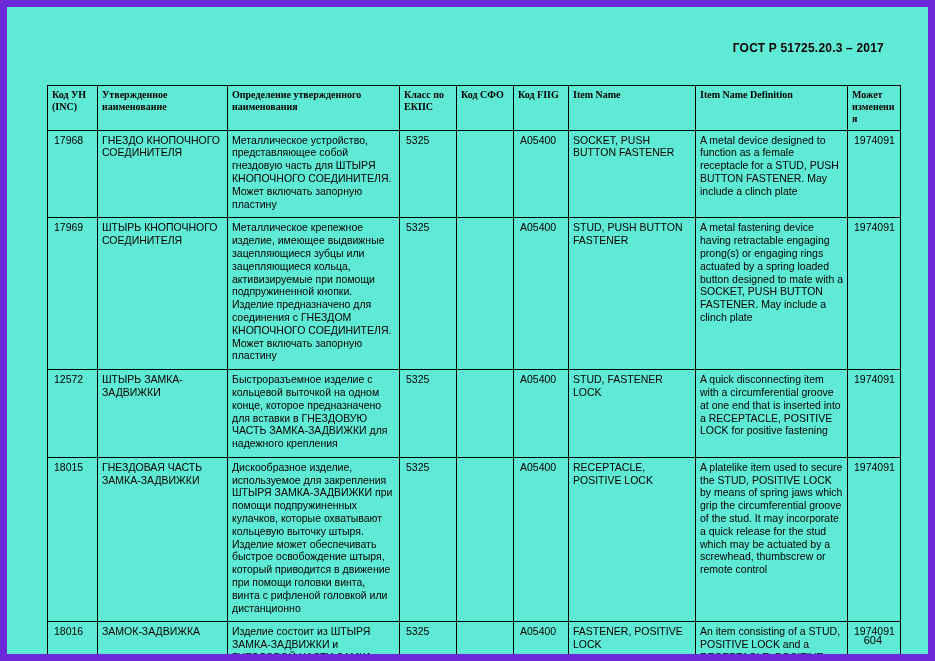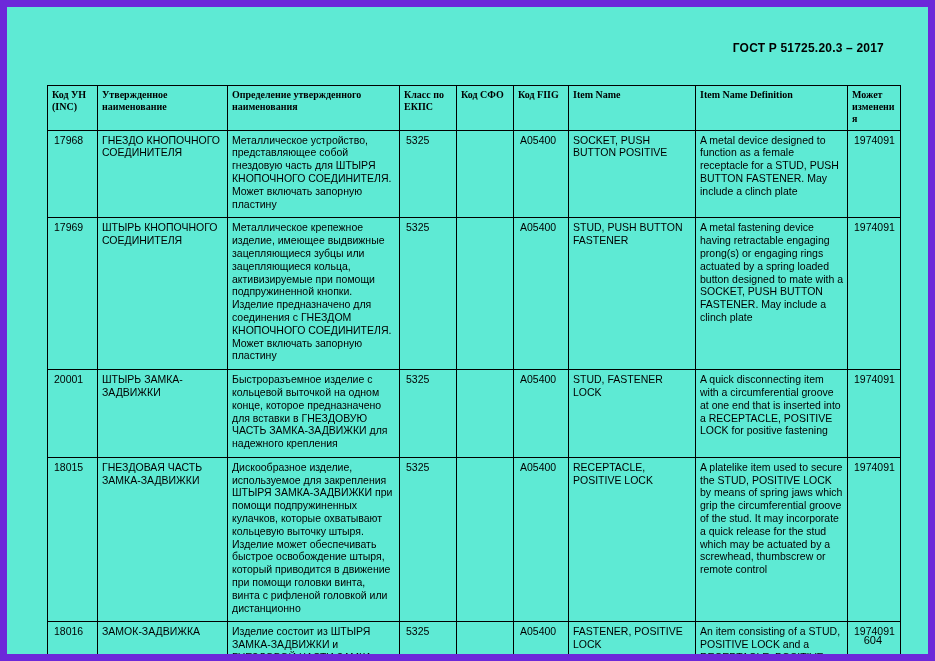--- a/index.html
+++ b/index.html
@@ -101,37 +101,37 @@
           </tr>
       </thead>
       <tbody>
           <tr>
             <td class="col-inc">17968</td>
             <td class="col-name_ru">ГНЕЗДО КНОПОЧНОГО СОЕДИНИТЕЛЯ</td>
             <td class="col-def_ru">Металлическое устройство, представляющее собой гнездовую часть для ШТЫРЯ КНОПОЧНОГО СОЕДИНИТЕЛЯ. Может включать запорную пластину</td>
             <td class="col-class_ekps">5325</td>
             <td class="col-sfo"></td>
             <td class="col-fiig">A05400</td>
-            <td class="col-item_name">SOCKET, PUSH BUTTON POSITIVE</td>
+            <td class="col-item_name">SOCKET, PUSH BUTTON FASTENER</td>
             <td class="col-item_def">A metal device designed to function as a female receptacle for a STUD, PUSH BUTTON FASTENER. May include a clinch plate</td>
             <td class="col-date">1974091</td>
           </tr>
           <tr>
             <td class="col-inc">17969</td>
             <td class="col-name_ru">ШТЫРЬ КНОПОЧНОГО СОЕДИНИТЕЛЯ</td>
             <td class="col-def_ru">Металлическое крепежное изделие, имеющее выдвижные зацепляющиеся зубцы или зацепляющиеся кольца, активизируемые при помощи подпружиненной кнопки. Изделие предназначено для соединения с ГНЕЗДОМ КНОПОЧНОГО СОЕДИНИТЕЛЯ. Может включать запорную пластину</td>
             <td class="col-class_ekps">5325</td>
             <td class="col-sfo"></td>
             <td class="col-fiig">A05400</td>
             <td class="col-item_name">STUD, PUSH BUTTON FASTENER</td>
             <td class="col-item_def">A metal fastening device having retractable engaging prong(s) or engaging rings actuated by a spring loaded button designed to mate with a SOCKET, PUSH BUTTON FASTENER. May include a clinch plate</td>
             <td class="col-date">1974091</td>
           </tr>
           <tr>
-            <td class="col-inc">20001</td>
+            <td class="col-inc">12572</td>
             <td class="col-name_ru">ШТЫРЬ ЗАМКА-ЗАДВИЖКИ</td>
             <td class="col-def_ru">Быстроразъемное изделие с кольцевой выточкой на одном конце, которое предназначено для вставки в ГНЕЗДОВУЮ ЧАСТЬ ЗАМКА-ЗАДВИЖКИ для надежного крепления</td>
             <td class="col-class_ekps">5325</td>
             <td class="col-sfo"></td>
             <td class="col-fiig">A05400</td>
             <td class="col-item_name">STUD, FASTENER LOCK</td>
             <td class="col-item_def">A quick disconnecting item with a circumferential groove at one end that is inserted into a RECEPTACLE, POSITIVE LOCK for positive fastening</td>
             <td class="col-date">1974091</td>
           </tr>
           <tr>

